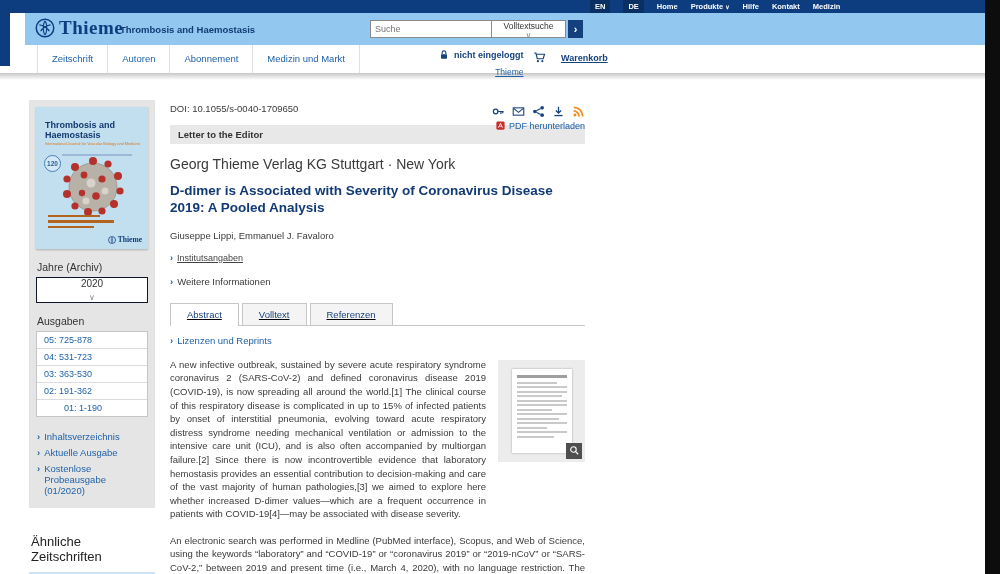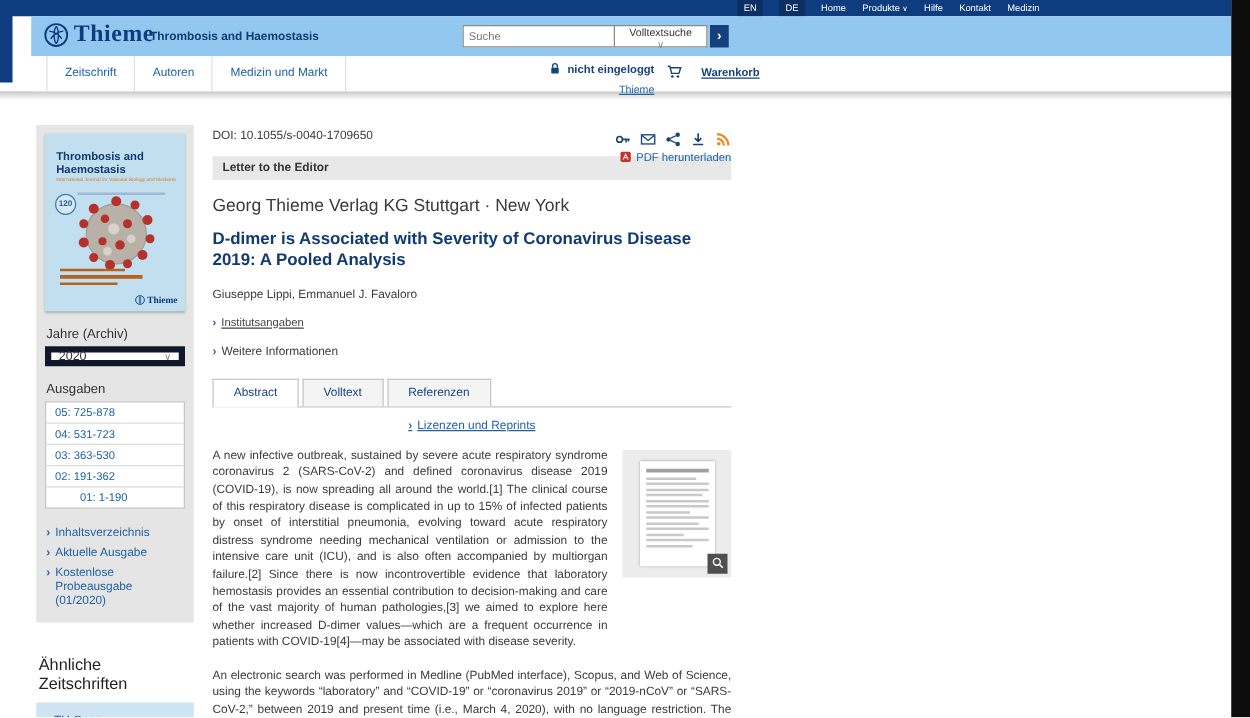--- a/index.html
+++ b/index.html
@@ -4,21 +4,21 @@
 <style>
   * { box-sizing: border-box; margin: 0; padding: 0; }
   body { font-family: "Liberation Sans", sans-serif; }
   .screen { position: relative; width: 1000px; height: 574px; background: #fff; overflow: hidden; }
   .right-strip { position: absolute; right: 0; top: 0; width: 15px; height: 574px; background: #0d0d0d; }
   .page { position: absolute; left: 0; top: 0; width: 985px; height: 574px; background: #fff; }
 
   
   .topbar { position: relative; width: 985px; height: 13px; background: #0d3c7f; }
   .topbar-menu { position: absolute; left: 590px; top: 0; height: 13px; display: flex; align-items: center; gap: 13px; }
-  .topbar-menu .tm-item { color: #fff; font-size: 7.5px; font-weight: normal; white-space: nowrap; cursor: pointer; }
+  .topbar-menu .tm-item { color: #fff; font-size: 7.5px; font-weight: bold; white-space: nowrap; cursor: pointer; }
   .topbar-menu .lang { background: #0a2f63; padding: 2px 5px; }
   .tm-caret { font-size: 6px; margin-left: 2px; }
   .left-navy { position: absolute; left: 0; top: 0; width: 10px; height: 66px; background: #0d3c7f; }
 
   
   .header { position: relative; margin-left: 25px; width: 960px; height: 32px; background: #92c8ef; }
   .brand { position: absolute; left: 10px; top: 4px; display: flex; align-items: center; gap: 4px; }
   .brand-name { font-family: "Liberation Serif", serif; font-weight: bold; font-size: 19px; color: #0d3c7f; letter-spacing: 0.5px; }
   .journal-name { position: absolute; left: 95px; top: 11px; font-size: 9.5px; color: #123a75; font-weight: bold; }
   .search { position: absolute; left: 345px; top: 7px; display: flex; align-items: stretch; }
@@ -48,21 +48,21 @@
   .cover-title { font-size: 9px; font-weight: bold; color: #12386e; line-height: 1.1; padding: 14px 0 0 9px; }
   .cover-sub { font-size: 7px; color: #e07818; white-space: nowrap; transform: scale(.56); transform-origin: left top; width: 178%; padding: 2px 0 0 16px; }
   .cover-issueline { height: 2px; width: 70px; background: #9db8d8; margin: 4px 0 0 26px; }
   .cover-badge { position: absolute; left: 8px; top: 48px; width: 17px; height: 17px; border-radius: 50%; border: 1px solid #4a7fb5; color: #2a5c96; font-size: 6.5px; font-weight: bold; display: flex; align-items: center; justify-content: center; background: #d4e8f5; }
   .cover-virus { position: absolute; left: 22px; top: 44px; }
   .cover-bullets { position: absolute; left: 12px; bottom: 18px; }
   .cover-bullets div { height: 2.5px; background: #b2641e; margin-bottom: 3px; }
   .cb1 { width: 52px; } .cb2 { width: 66px; } .cb3 { width: 46px; }
   .cover-brand { position: absolute; right: 6px; bottom: 5px; display: flex; align-items: center; gap: 2px; font-family: "Liberation Serif", serif; font-size: 7.5px; font-weight: bold; color: #0d3c7f; }
   .sb-label { font-size: 10.5px; color: #333; margin: 12px 0 4px 1px; }
-  .year-select { background: #fff; border: 5px solid #0f172a; height: 16px; display: flex; align-items: center; justify-content: space-between; padding: 0 6px; font-size: 10px; color: #333; cursor: pointer; }
+  .year-select { background: #fff; border: 1px solid #0f172a; height: 26px; display: flex; align-items: center; justify-content: space-between; padding: 0 6px; font-size: 10px; color: #333; cursor: pointer; flex-direction: column; }
   .issues { background: #fff; border: 1px solid #c5c5c5; }
   .issue { font-size: 9px; color: #2062a8; padding: 3px 0 3px 7px; border-bottom: 1px solid #dcdcdc; cursor: pointer; }
   .issue:last-child { border-bottom: none; margin-left: 20px; }
   .sb-links { margin: 14px 0 4px 1px; }
   .sb-link { font-size: 9.5px; color: #2062a8; margin-bottom: 5px; display: flex; cursor: pointer; }
   .arrow { color: #2062a8; margin-right: 4px; font-weight: bold; }
   .related-heading { font-size: 13px; color: #222; margin: 26px 0 8px 2px; }
   .related-box { background: #cfe4f3; padding: 9px 7px; }
   .related-box .sb-link { margin-bottom: 7px; }
 
@@ -73,24 +73,24 @@
   .action-icons .aicon { cursor: pointer; color: #16427e; display: flex; }
   .pdf-row { position: absolute; right: 0; top: 40px; display: flex; align-items: center; gap: 3px; cursor: pointer; }
   .pdf-label { font-size: 9px; color: #2062a8; }
   .category-bar { background: #e8e8e8; font-size: 9.5px; font-weight: bold; color: #333; padding: 4px 8px; margin-top: 9px; }
   .publisher { font-size: 14px; color: #3a3a3a; margin-top: 12px; }
   .art-title { font-size: 13.5px; font-weight: bold; color: #123a75; line-height: 1.3; margin-top: 10px; }
   .authors { font-size: 9.5px; color: #3a3a3a; margin-top: 13px; }
   .inst-link { font-size: 9px; color: #444; margin-top: 12px; display: flex; cursor: pointer; }
   .inst-link .lbl { text-decoration: underline; }
   .more-info { font-size: 9.5px; color: #3a3a3a; margin-top: 13px; display: flex; cursor: pointer; }
-  .tabs { display: flex; border-bottom: 1px solid #c6c6c6; margin-top: 16px; }
+  .tabs { display: flex; border-bottom: 1px solid #c6c6c6; margin-top: 16px; text-decoration: underline; }
   .tab { font-size: 9.5px; color: #16427e; background: #f4f4f4; border: 1px solid #c6c6c6; border-bottom: none; padding: 5px 16px; margin-right: 3px; cursor: pointer; }
   .tab.active { background: #fff; margin-bottom: -1px; padding-bottom: 6px; }
-  .licenses-row { text-align: center; margin-top: 9px; font-size: 9.5px; color: #2062a8; cursor: pointer; text-decoration: underline; }
+  .licenses-row { text-align: left; margin-top: 9px; font-size: 9.5px; color: #2062a8; cursor: pointer; }
   .article-body { margin-top: 12px; }
   .article-body p { font-size: 9.5px; line-height: 1.43; color: #3a3a3a; text-align: justify; margin-bottom: 13px; }
   .thumb-float { float: right; width: 87px; height: 102px; background: #ececec; margin: 2px 0 42px 12px; position: relative; }
   .thumb-page { width: 60px; height: 84px; background: #fff; margin: 9px auto 0; box-shadow: 0 0 2px rgba(0,0,0,.3); padding: 6px 5px; }
   .tp-bar { height: 2px; background: #c9c9c9; margin-bottom: 2.5px; }
   .tp-title { height: 3px; background: #9f9f9f; margin-bottom: 4px; }
   .thumb-zoom { position: absolute; right: 3px; bottom: 3px; width: 16px; height: 16px; background: #4f4f4f; display: flex; align-items: center; justify-content: center; cursor: pointer; }
 </style>
 </head>
 <body>
@@ -129,20 +129,21 @@
         <div class="search-btn">
             <span>›</span>
           </div>
       </div>
     </div>
 
     <div class="navrow">
       <div class="nav-items">
         <span class="nav-item">Zeitschrift</span>
         <span class="nav-item">Autoren</span>
+        <span class="nav-item">Abonnement</span>
         <span class="nav-item">Medizin und Markt</span>
       </div>
       <div class="login-cluster">
         <div class="login-row">
           <svg width="12" height="12" viewBox="0 0 16 16">
             <path d="M5.5 7V5a2.5 2.5 0 015 0v2" fill="none" stroke="#16427e" stroke-width="1.5"></path>
             <rect x="4" y="7" width="8" height="6" rx="1" fill="#16427e"></rect>
           </svg>
           <span class="login-status">nicht eingeloggt</span>
         </div>

